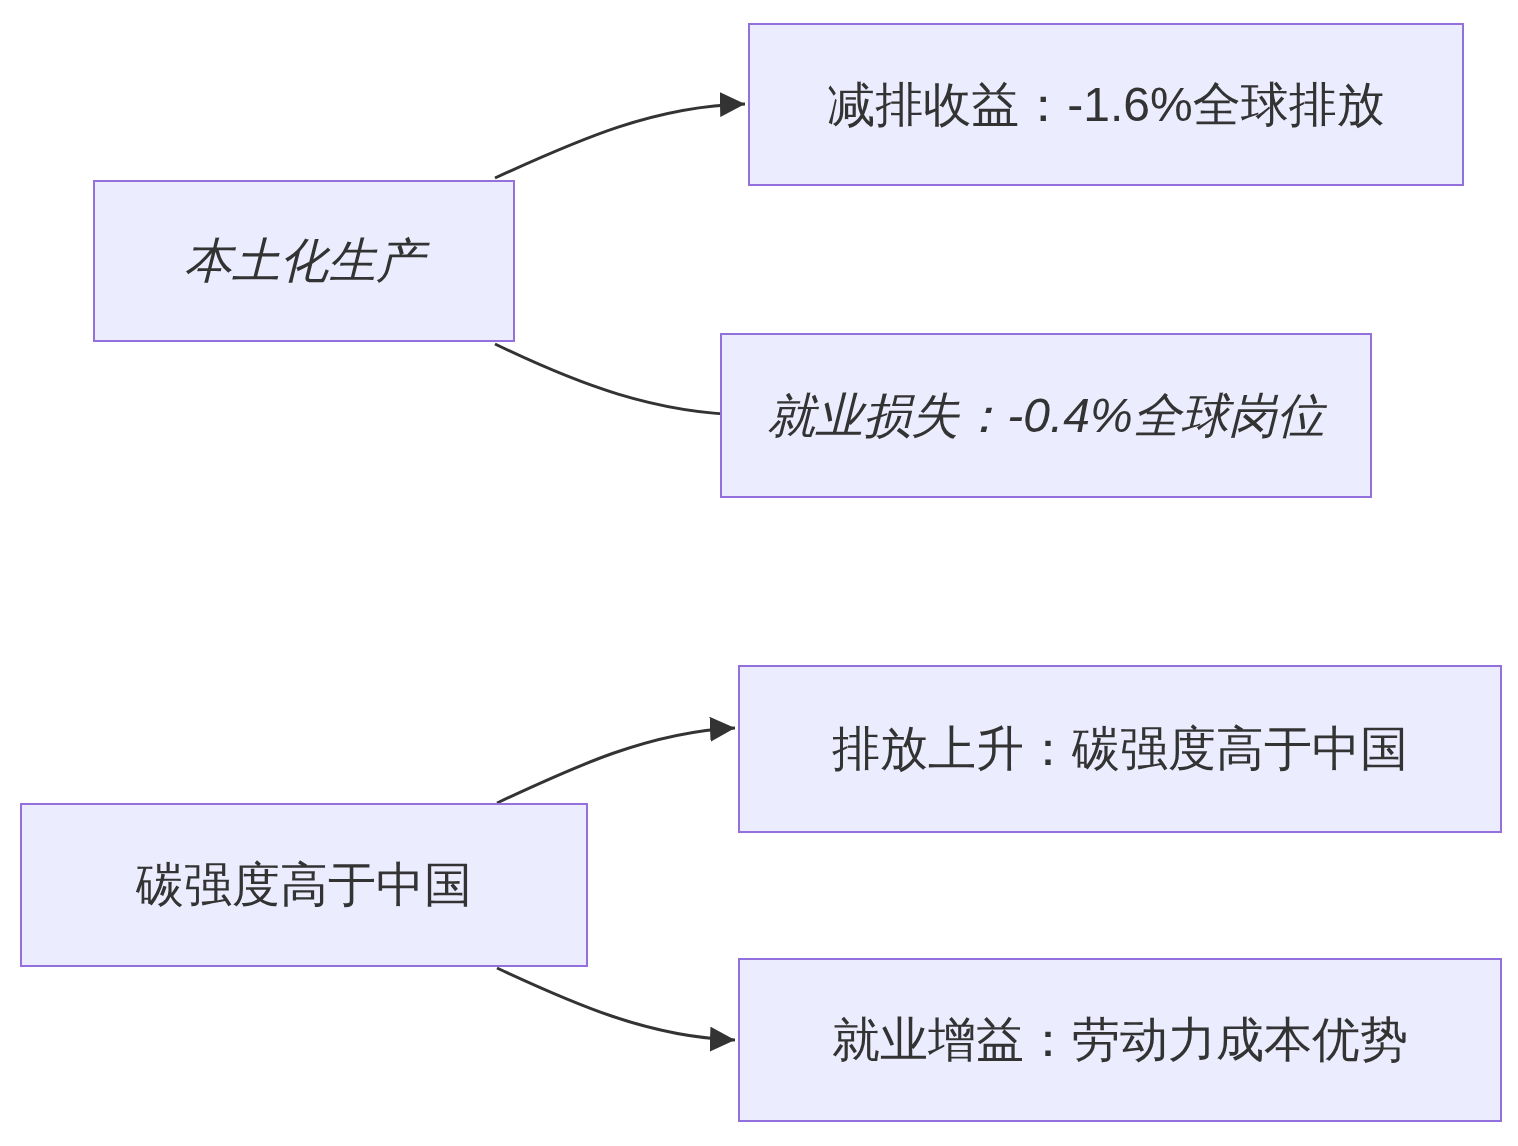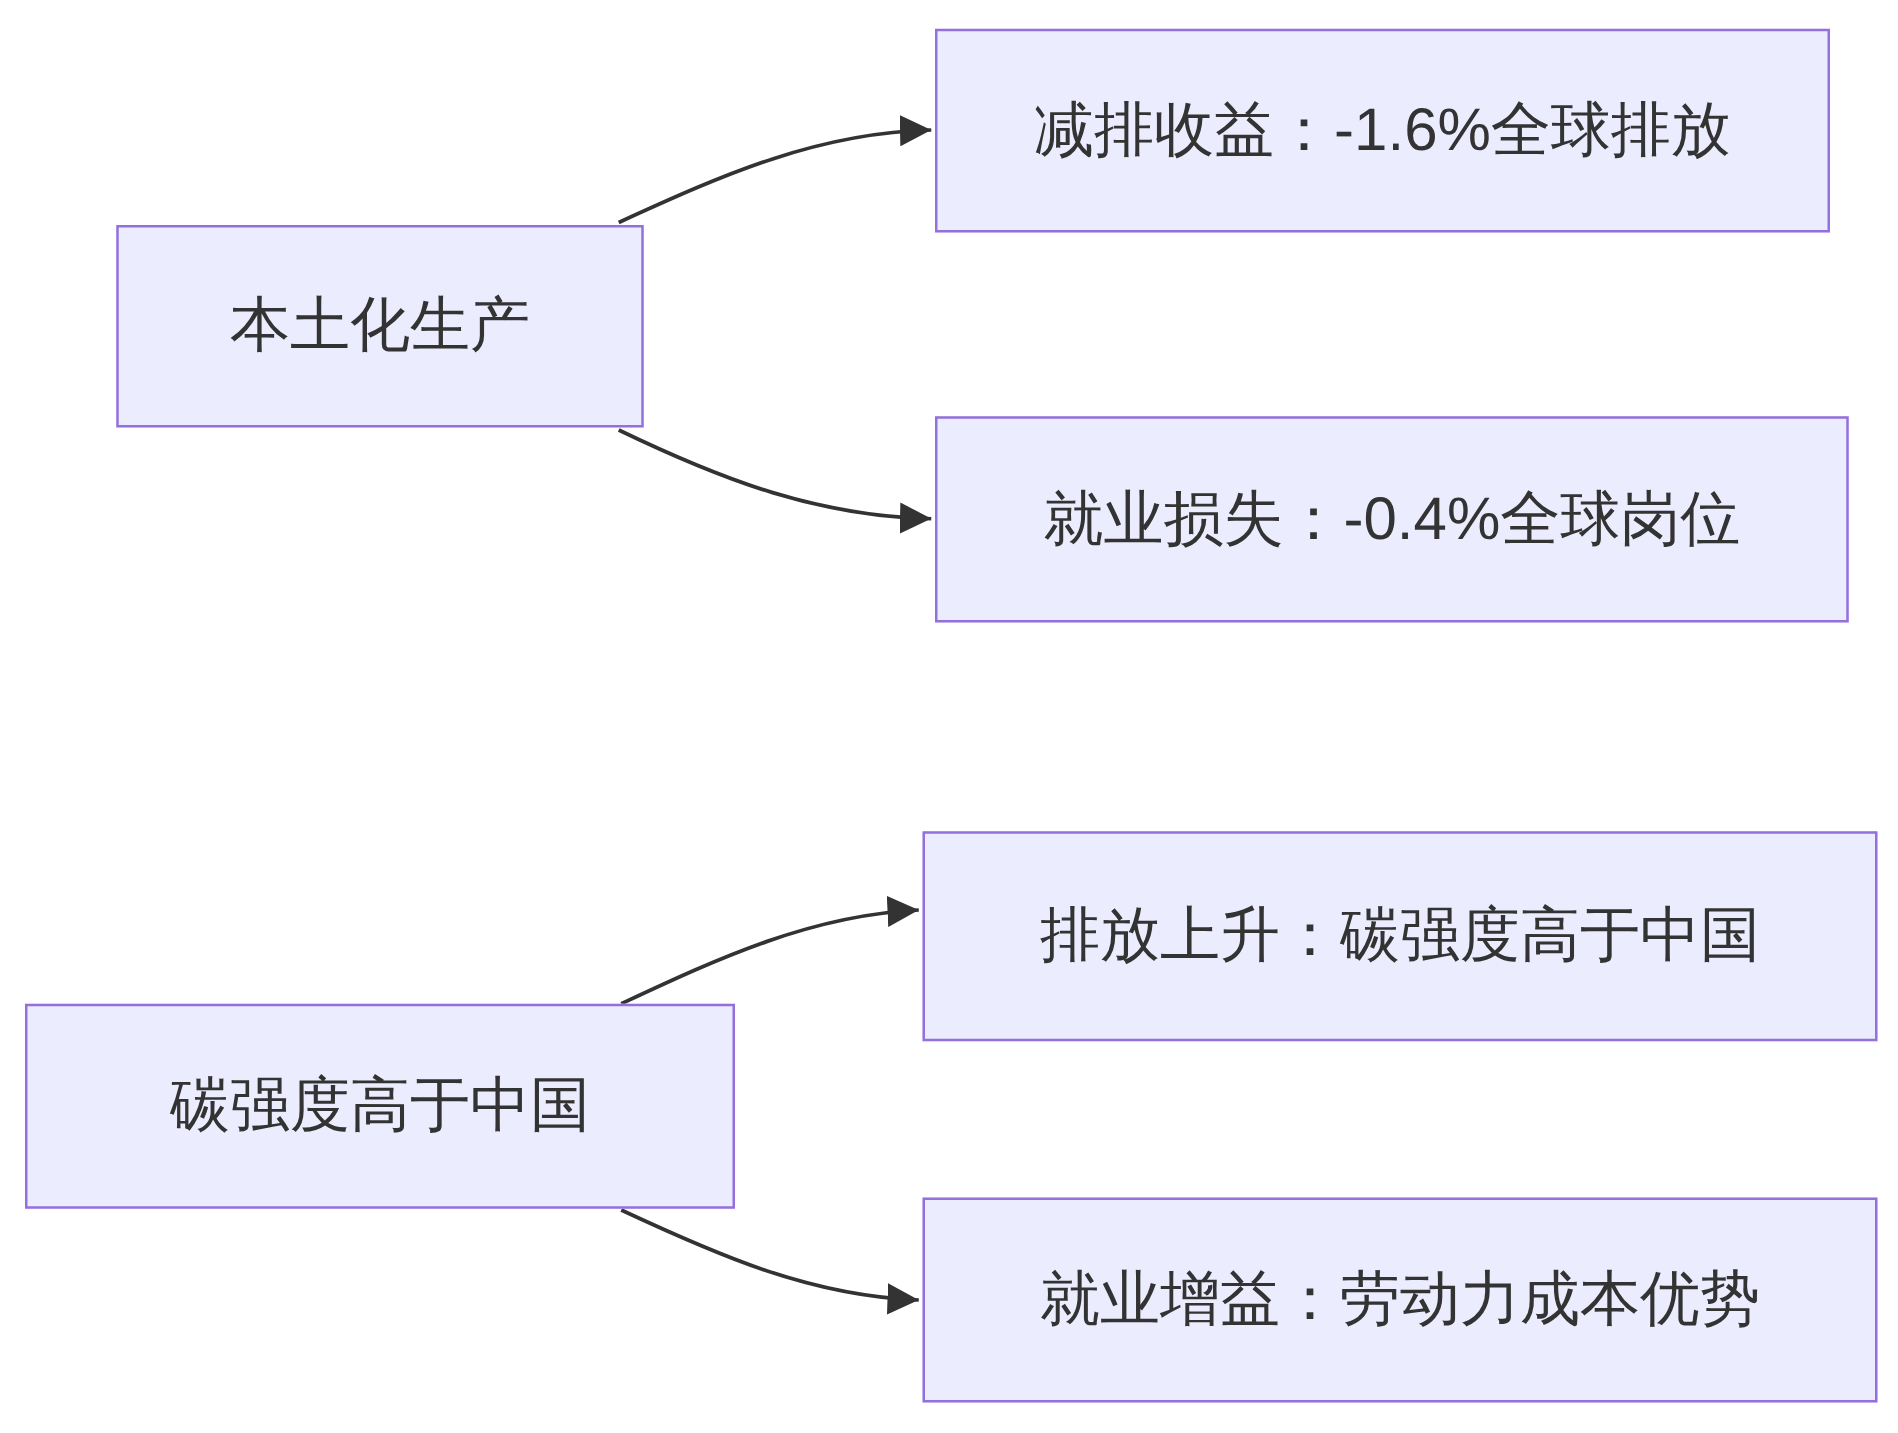--- a/index.html
+++ b/index.html
@@ -38,23 +38,23 @@
     border: 2.5px solid var(--node-border, #9370DB);
     display: flex;
     align-items: center;
     justify-content: center;
     text-align: center;
     color: var(--text-color, #333333);
     font-size: 48px;
     line-height: 1.2;
     white-space: nowrap;
   }
-  #node-localized       { left: 93px;  top: 180px; width: 422px; height: 162px; }
+  #node-localized       { left: 93px;  top: 180px; width: 422px; height: 162px; font-style: italic; }
   #node-benefit         { left: 748px; top: 23px;  width: 716px; height: 163px; }
-  #node-jobloss         { left: 748px; top: 333px; width: 731px; height: 165px; }
+  #node-jobloss         { left: 720px; top: 333px; width: 652px; height: 165px; font-style: italic; }
   #node-transfer        { left: 20px;  top: 803px; width: 568px; height: 164px; }
   #node-emission-rise   { left: 738px; top: 665px; width: 764px; height: 168px; }
   #node-jobgain         { left: 738px; top: 958px; width: 764px; height: 164px; }
 </style>
 </head>
 <body>
 
 <div class="canvas">
 
   <svg class="edges" width="1518" height="1146" viewBox="0 0 1518 1146" xmlns="http://www.w3.org/2000/svg">

